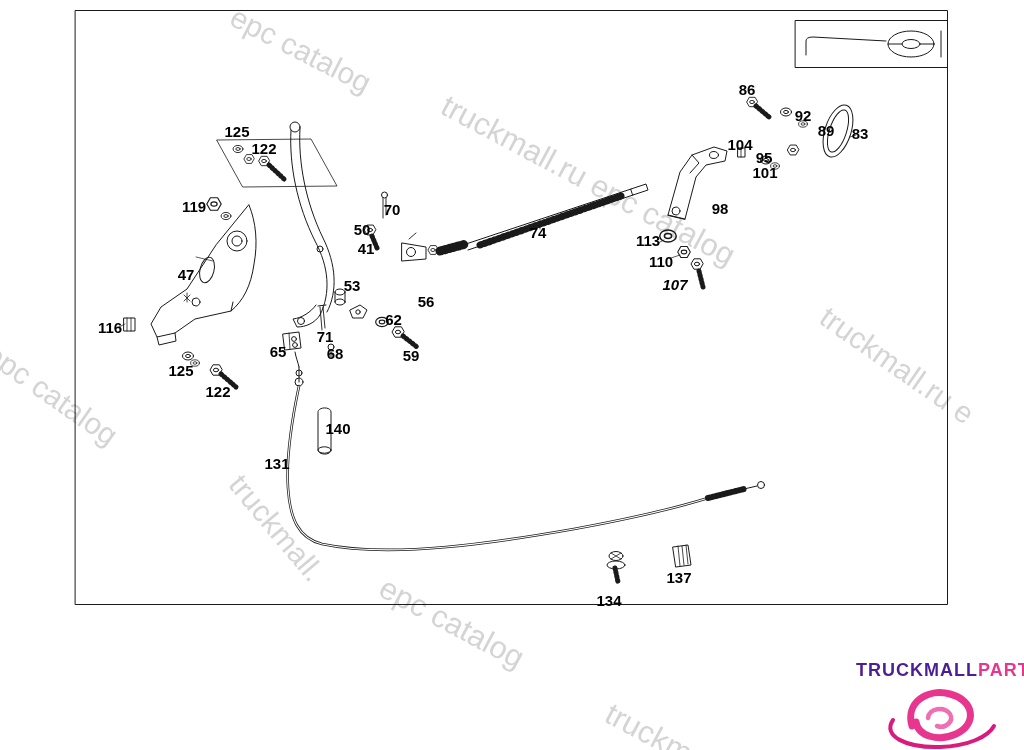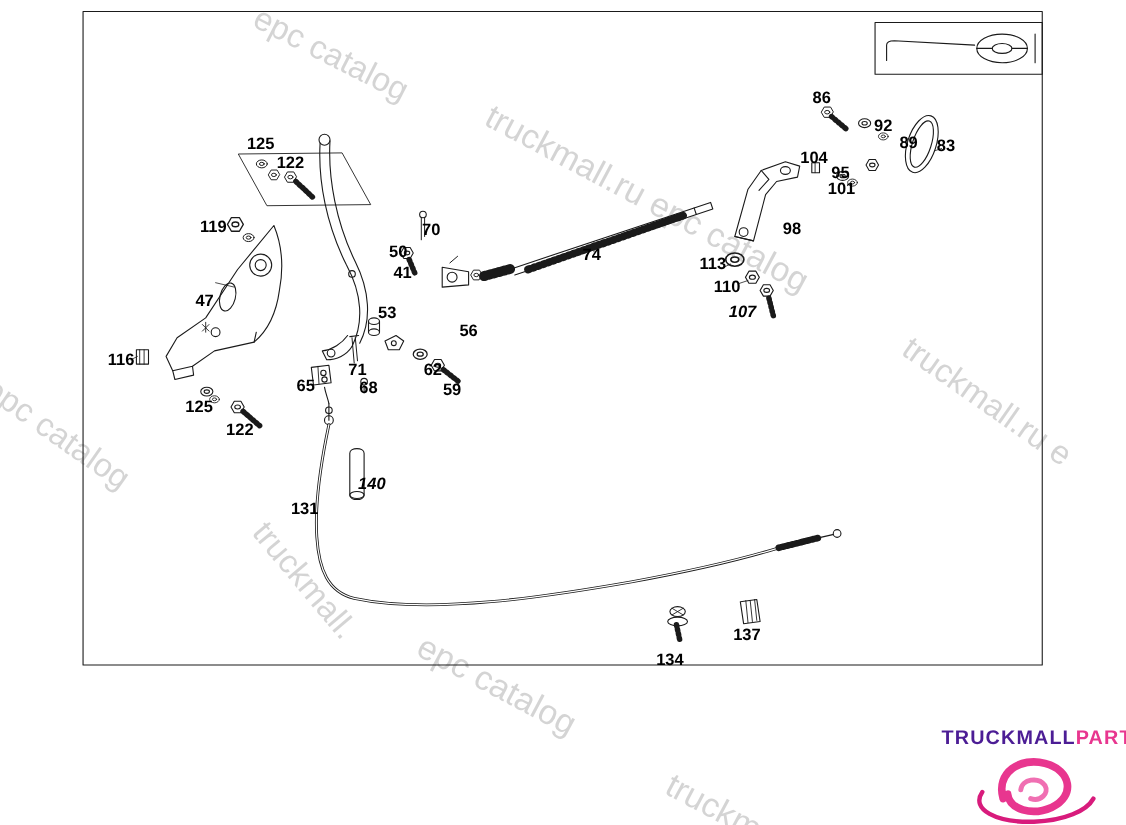--- a/index.html
+++ b/index.html
@@ -303,35 +303,35 @@
     <div class="part-label" style="left: 181px; top: 370px;">125</div>
     <div class="part-label" style="left: 218px; top: 391px;">122</div>
     <div class="part-label" style="left: 321px; top: 229px; margin-left: 41px;">50</div>
     <div class="part-label" style="left: 392px; top: 209px;">70</div>
     <div class="part-label" style="left: 366px; top: 248px;">41</div>
     <div class="part-label" style="left: 352px; top: 285px;">53</div>
     <div class="part-label" style="left: 378px; top: 301px; margin-left: 48px;">56</div>
     <div class="part-label" style="left: 325px; top: 336px;">71</div>
     <div class="part-label" style="left: 278px; top: 351px;">65</div>
     <div class="part-label" style="left: 335px; top: 353px;">68</div>
-    <div class="part-label" style="left: 379px; top: 336px; padding-left: 29px;">62</div>
+    <div class="part-label" style="left: 379px; top: 319px; padding-left: 29px;">62</div>
     <div class="part-label" style="left: 411px; top: 355px;">59</div>
     <div class="part-label" style="left: 538px; top: 232px;">74</div>
     <div class="part-label" style="left: 747px; top: 89px;">86</div>
     <div class="part-label" style="left: 826px; top: 102px; margin-top: 28px;">89</div>
     <div class="part-label" style="left: 803px; top: 115px;">92</div>
     <div class="part-label" style="left: 860px; top: 133px;">83</div>
     <div class="part-label" style="left: 740px; top: 144px;">104</div>
     <div class="part-label" style="left: 764px; top: 157px;">95</div>
     <div class="part-label" style="left: 765px; top: 172px;">101</div>
     <div class="part-label" style="left: 720px; top: 208px;">98</div>
     <div class="part-label" style="left: 648px; top: 240px;">113</div>
     <div class="part-label" style="left: 661px; top: 261px;">110</div>
     <div class="part-label" style="left: 675px; top: 284px; font-style: italic;">107</div>
-    <div class="part-label" style="left: 338px; top: 440px; font-style: italic;">140</div>
+    <div class="part-label" style="left: 338px; top: 428px;">140</div>
     <div class="part-label" style="left: 277px; top: 463px;">131</div>
     <div class="part-label" style="left: 609px; top: 600px;">134</div>
     <div class="part-label" style="left: 679px; top: 577px;">137</div>
   </div>
 
 <div class="brand-text">
   <span class="primary">TRUCKMALL</span><span class="accent">PARTS</span>
 </div>
 
 </body></html>

